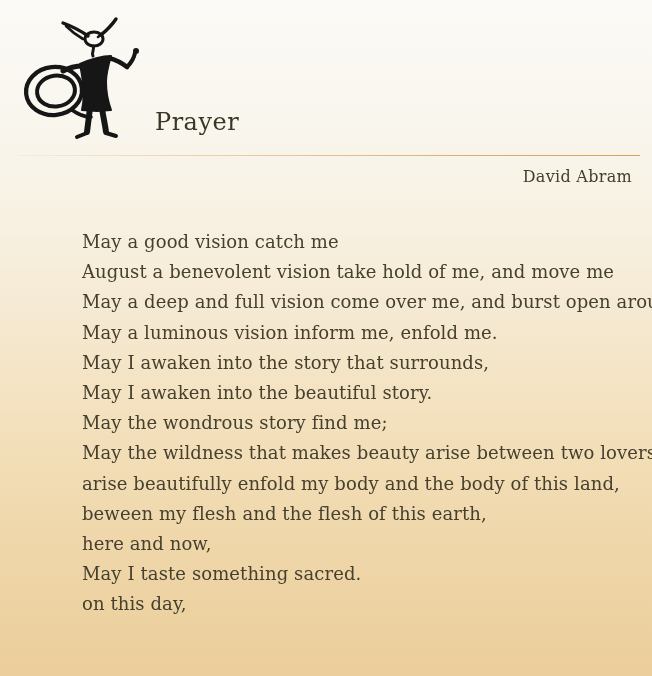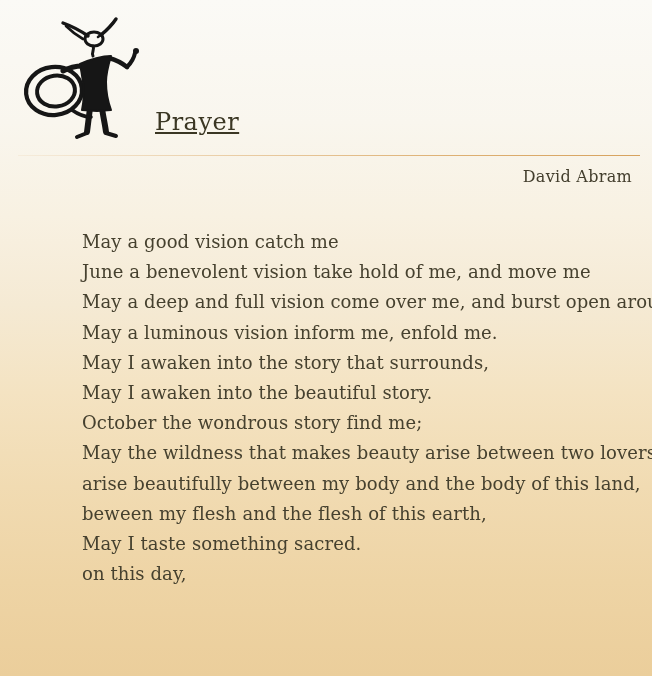--- a/index.html
+++ b/index.html
@@ -27,21 +27,20 @@
     width: 145px; height: 140px;
   }
   .page-title {
     position: absolute;
     left: 155px; top: 108px;
     margin: 0;
     font-size: 24px;
     font-weight: normal;
     letter-spacing: 0.5px;
     color: #3b3724;
-    text-decoration: underline;
   }
   .divider {
     position: absolute;
     left: 18px; top: 155px;
     width: 622px; height: 1px;
     border: none;
     background: linear-gradient(90deg,
       rgba(219,166,96,0.10) 0%,
       rgba(219,166,96,0.45) 30%,
       rgba(217,164,94,0.85) 70%,
@@ -114,26 +113,27 @@
   </div>
 
   <h1 class="page-title">Prayer</h1>
 
   <div class="divider"></div>
 
   <div class="author">David Abram</div>
 
   <div class="poem">
     <div class="poem-line">May a good vision catch me</div>
-    <div class="poem-line">June a benevolent vision take hold of me, and move me</div>
+    <div class="poem-line">August a benevolent vision take hold of me, and move me</div>
     <div class="poem-line">May a deep and full vision come over me, and burst open around me</div>
     <div class="poem-line">May a luminous vision inform me, enfold me.</div>
     <div class="poem-line">May I awaken into the story that surrounds,</div>
     <div class="poem-line">May I awaken into the beautiful story.</div>
-    <div class="poem-line">October the wondrous story find me;</div>
+    <div class="poem-line">May the wondrous story find me;</div>
     <div class="poem-line">May the wildness that makes beauty arise between two lovers</div>
-    <div class="poem-line">arise beautifully between my body and the body of this land,</div>
+    <div class="poem-line">arise beautifully enfold my body and the body of this land,</div>
     <div class="poem-line">beween my flesh and the flesh of this earth,</div>
+    <div class="poem-line">here and now,</div>
     <div class="poem-line">May I taste something sacred.</div>
     <div class="poem-line">on this day,</div>
   </div>
 
 </div>
 
 </body></html>

